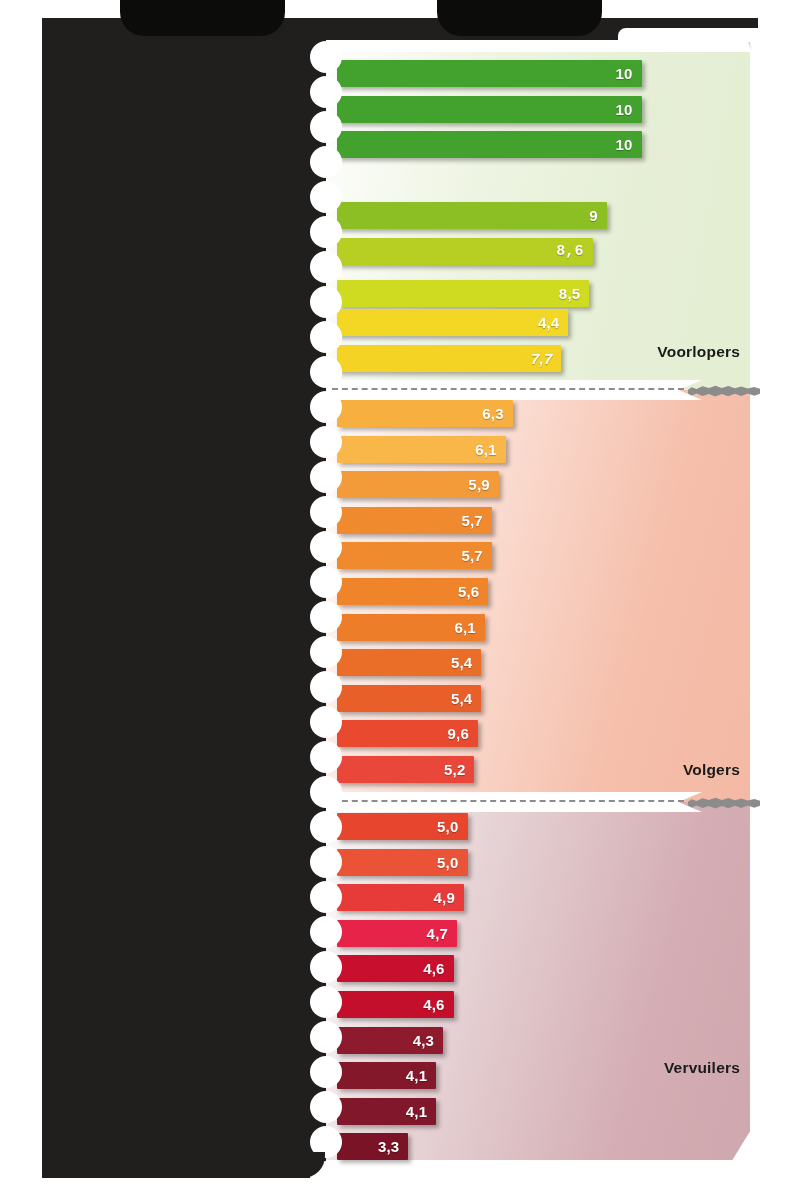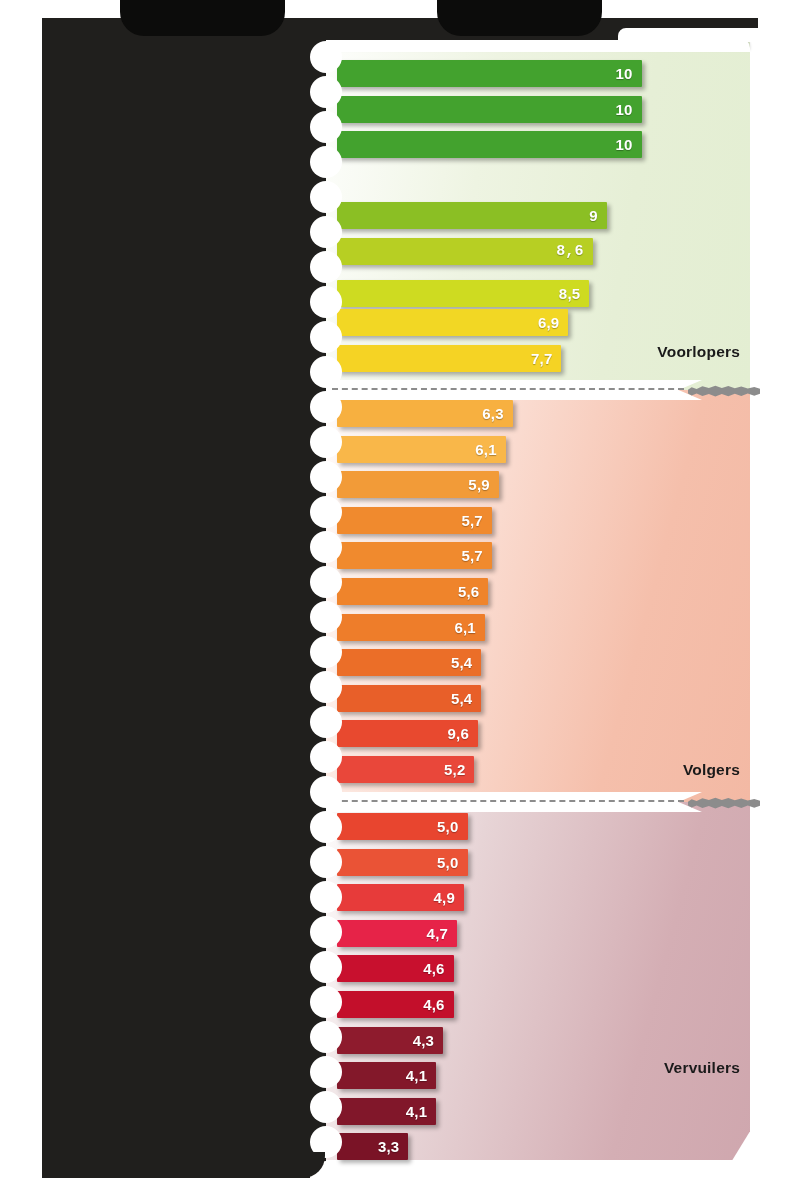--- a/index.html
+++ b/index.html
@@ -151,24 +151,24 @@
           <span class="val">8,6</span>
         </div>
       </div>
       <div class="bar-row" style="top: 280px;">
         <div class="bar" style="width: 252.3px; background: rgb(206, 219, 33);">
           <span class="val">8,5</span>
         </div>
       </div>
       <div class="bar-row" style="top: 309.2px;">
         <div class="bar" style="width: 231.42px; background: rgb(242, 215, 36);">
-          <span class="val">6,9</span>
-        </div>
-      </div>
-      <div class="bar-row" style="top: 344.8px;">
+          <span class="val">4,4</span>
+        </div>
+      </div>
+      <div class="bar-row" style="top: 344.8px; font-style: italic;">
         <div class="bar" style="width: 224.46px; background: rgb(245, 211, 36);">
           <span class="val">7,7</span>
         </div>
       </div>
       <div class="bar-row" style="top: 400px;">
         <div class="bar" style="width: 175.74px; background: rgb(247, 176, 64);">
           <span class="val">6,3</span>
         </div>
       </div>
       <div class="bar-row" style="top: 435.6px;">

